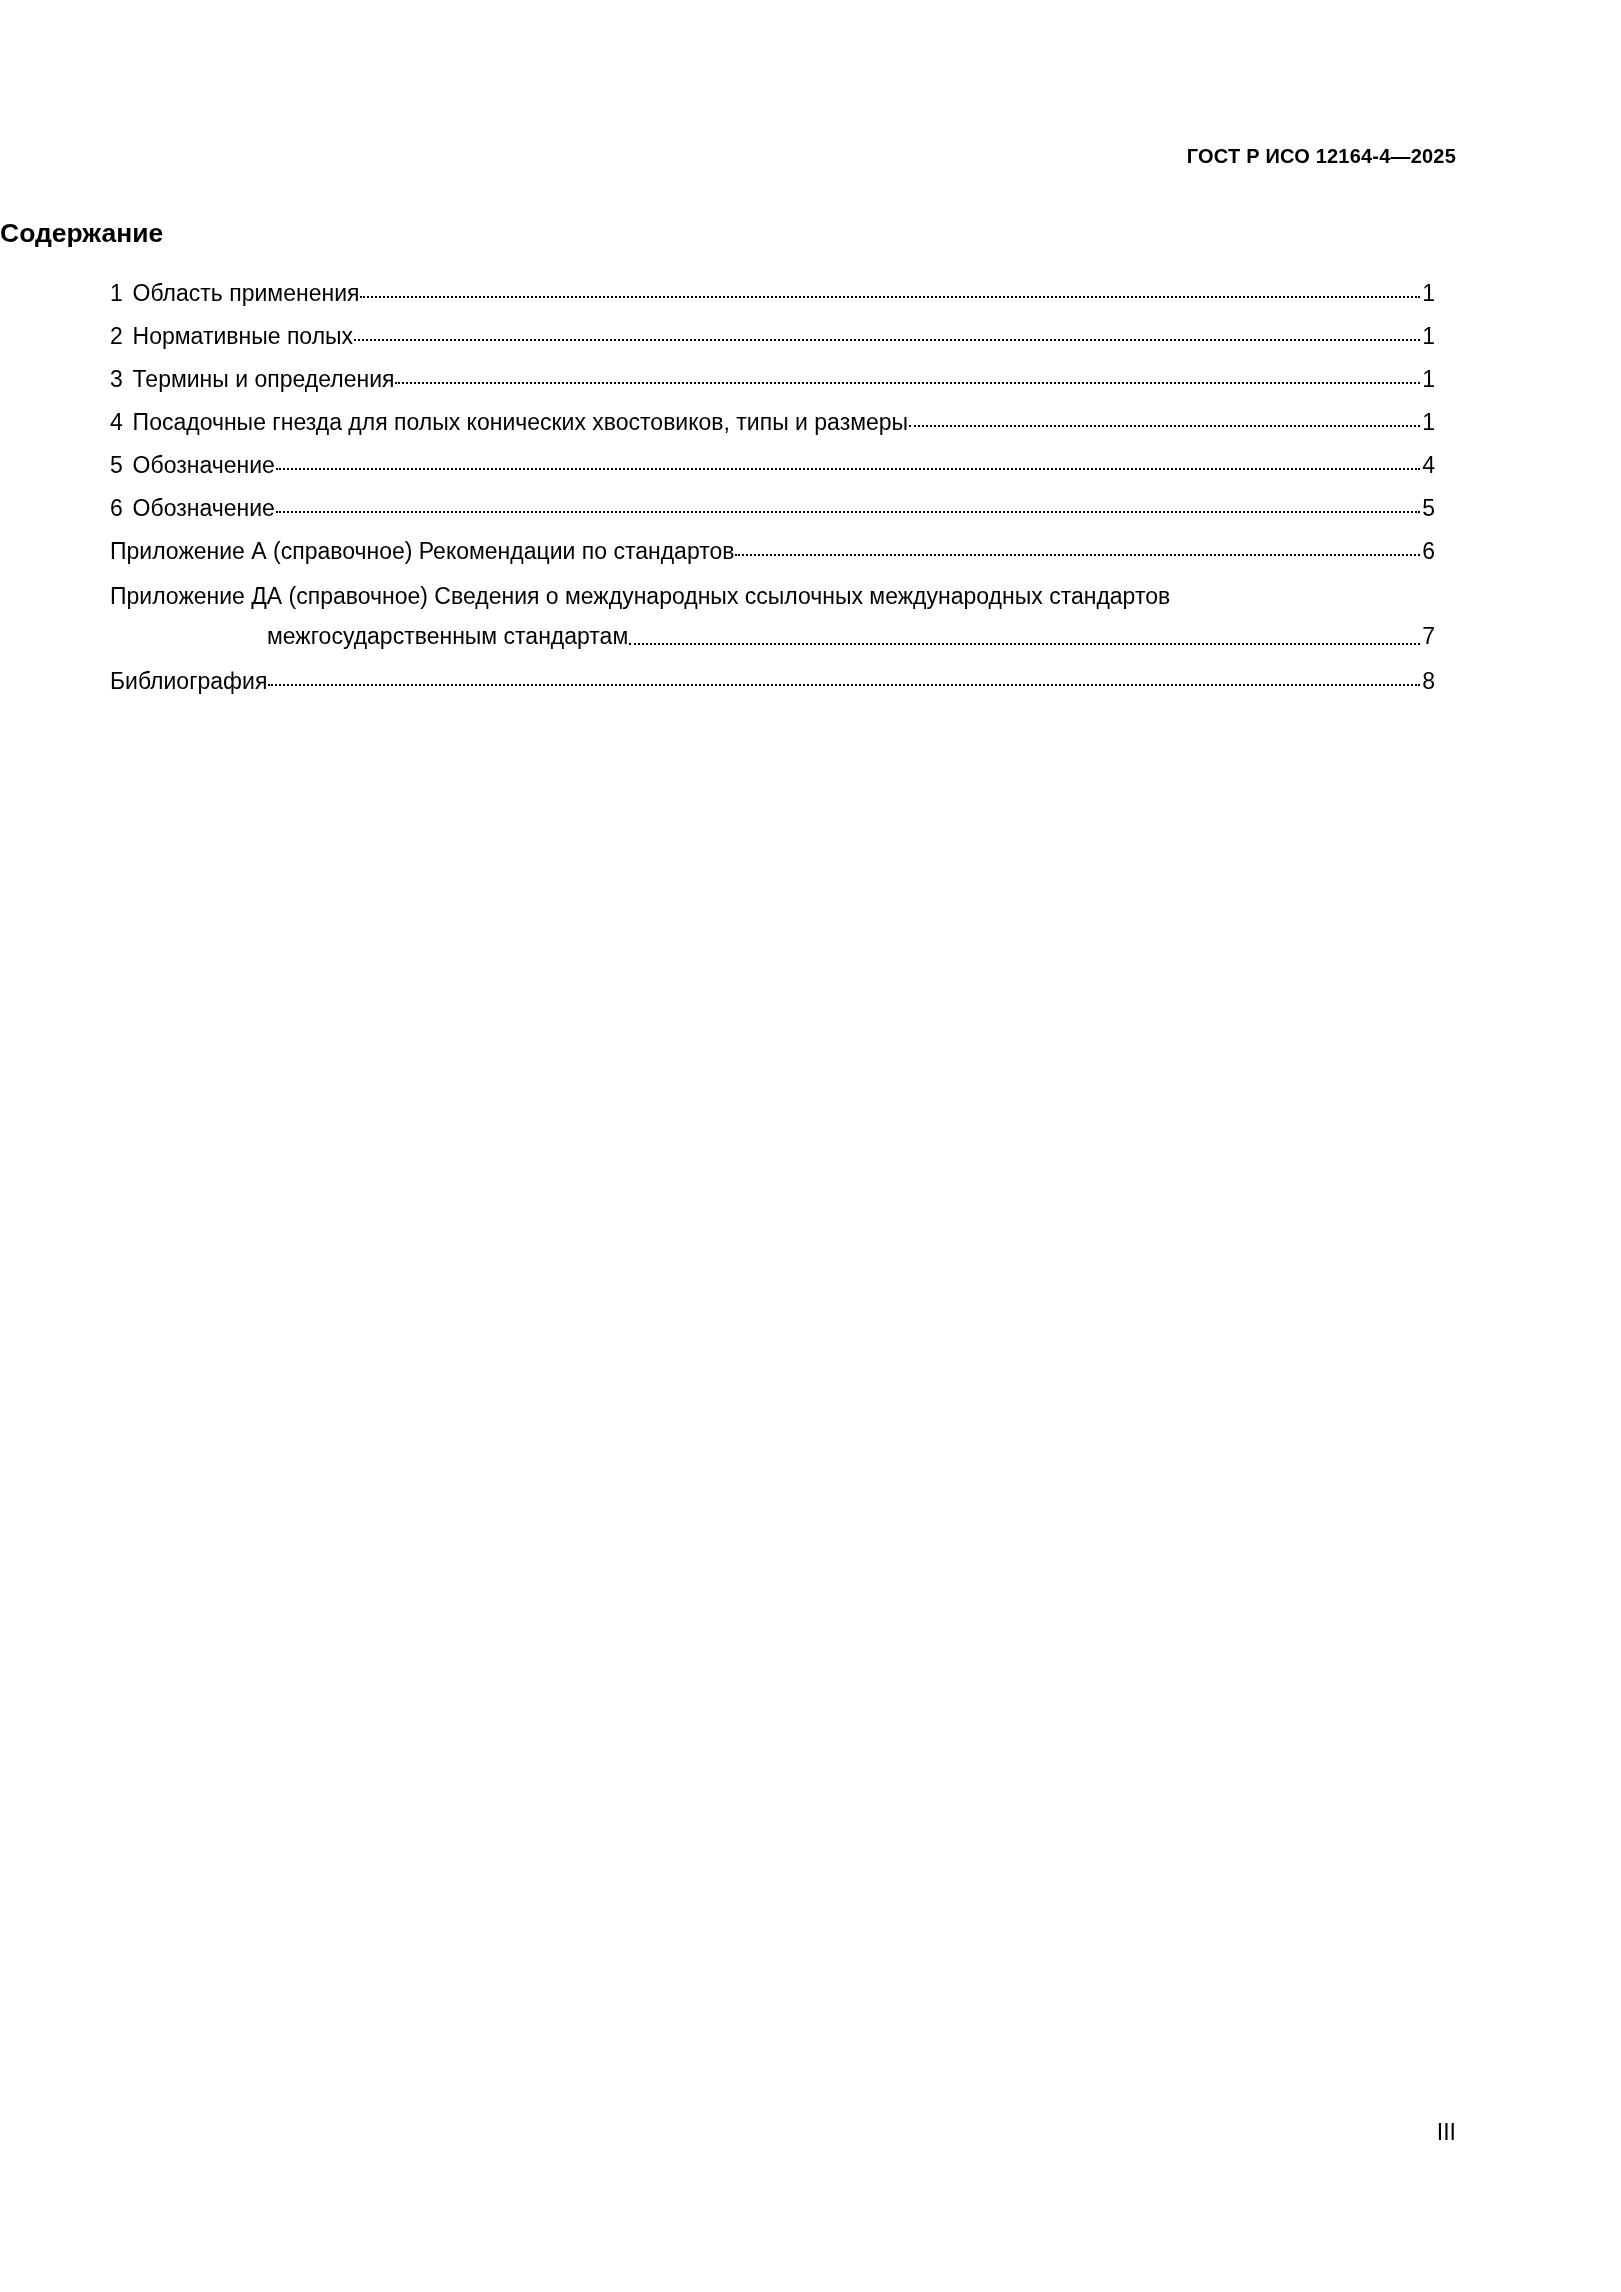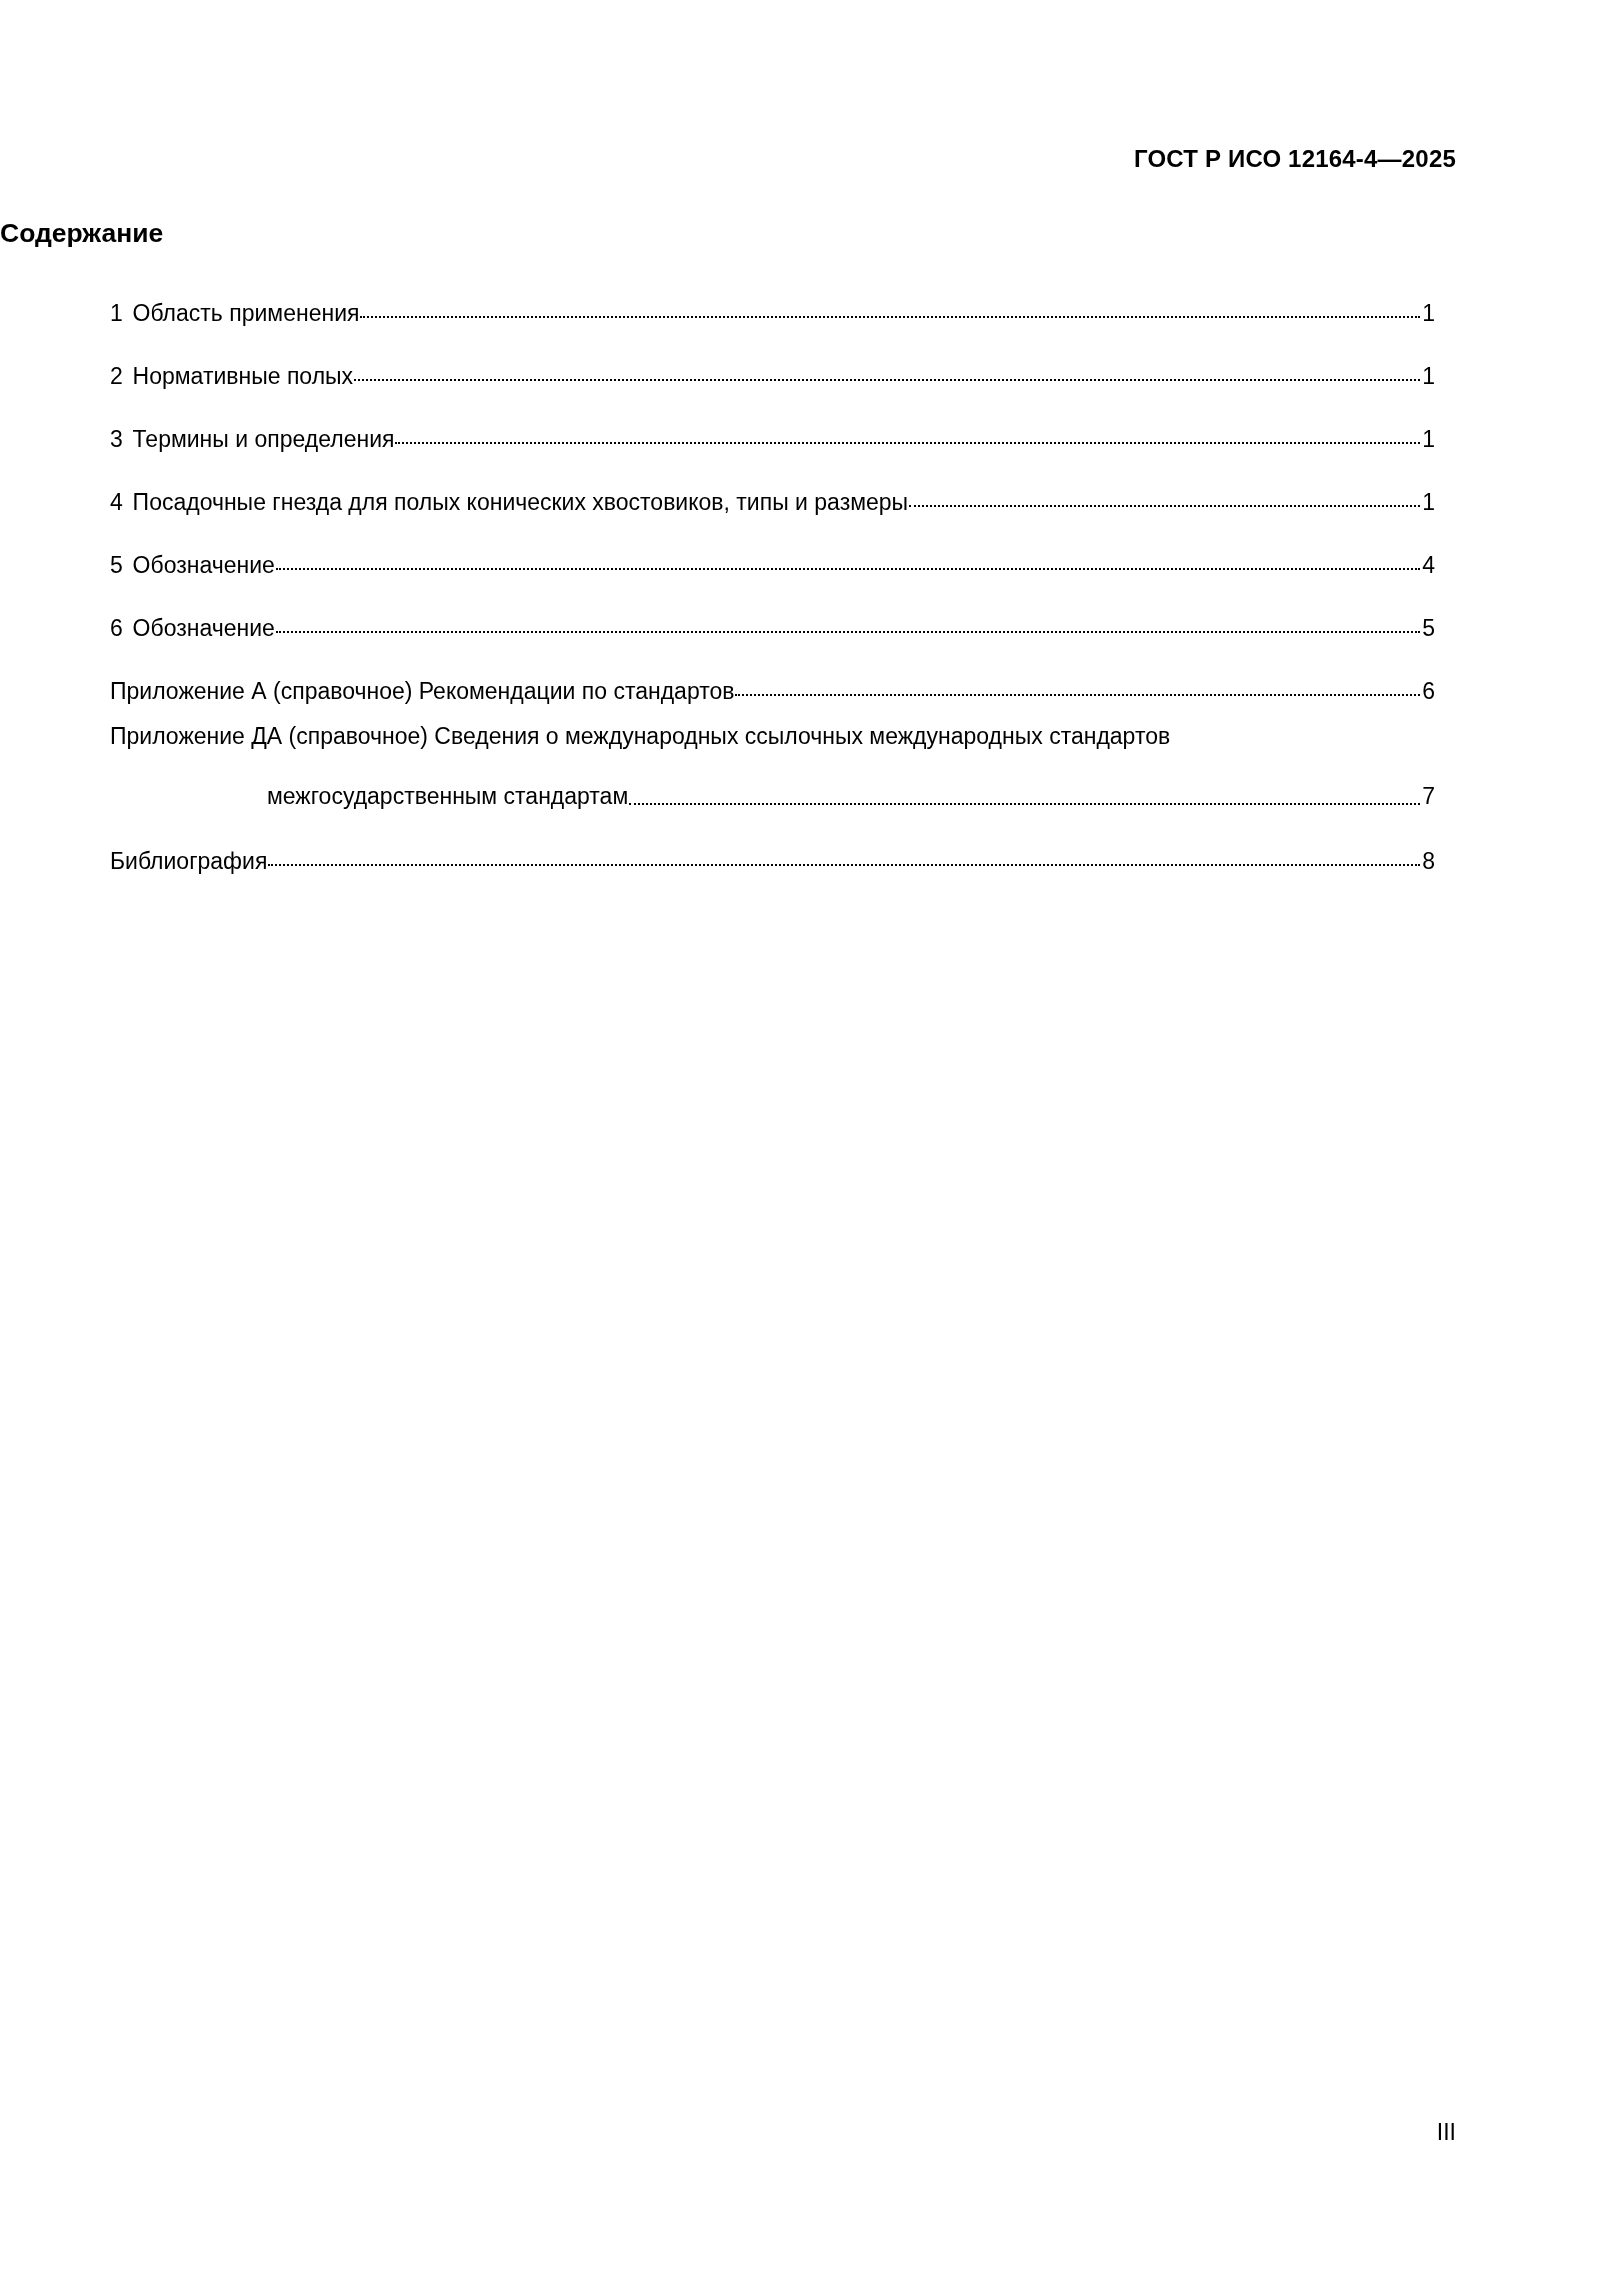--- a/index.html
+++ b/index.html
@@ -16,21 +16,21 @@
     overflow: hidden;
   }
   .page {
     position: absolute;
     inset: 0;
   }
   .doc-header {
     position: absolute;
     top: 145px;
     right: 165px;
-    font-size: 24px;
+    font-size: 20px;
     font-weight: bold;
     letter-spacing: 0.2px;
     white-space: nowrap;
   }
   .toc-title {
     position: absolute;
     top: 218px;
     left: 0;
     right: 0;
     text-align: left;
@@ -54,21 +54,20 @@
   .toc-entry.wrap {
     display: block;
     white-space: normal;
   }
   .entry-num {
     flex: 0 0 auto;
     margin-right: 9.8px;
   }
   .entry-label {
     flex: 0 0 auto;
-    margin-top: 20px;
   }
   .dots {
     flex: 1 1 auto;
     overflow: hidden;
     margin: 0 1px;
     position: relative;
     top: -2.9px;
     border-bottom: 2.2px dotted #000;
     height: 0.7em;
   }

